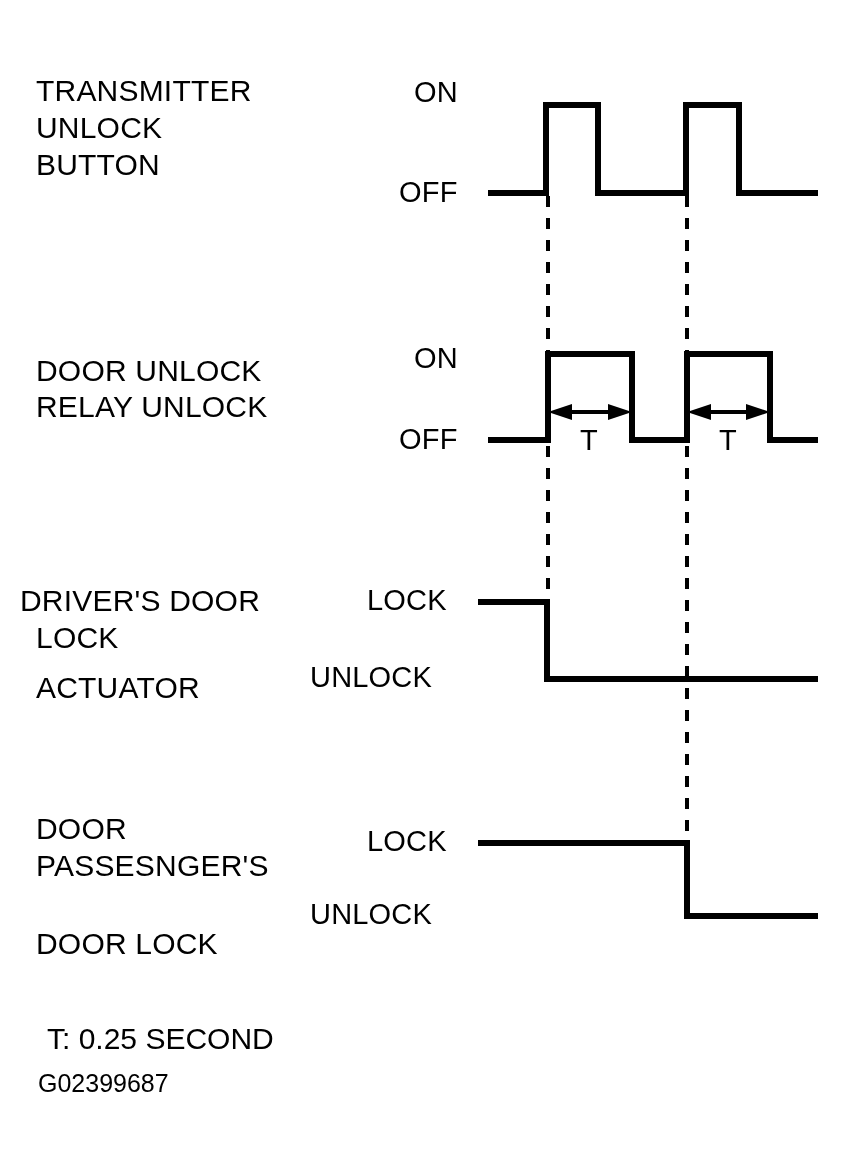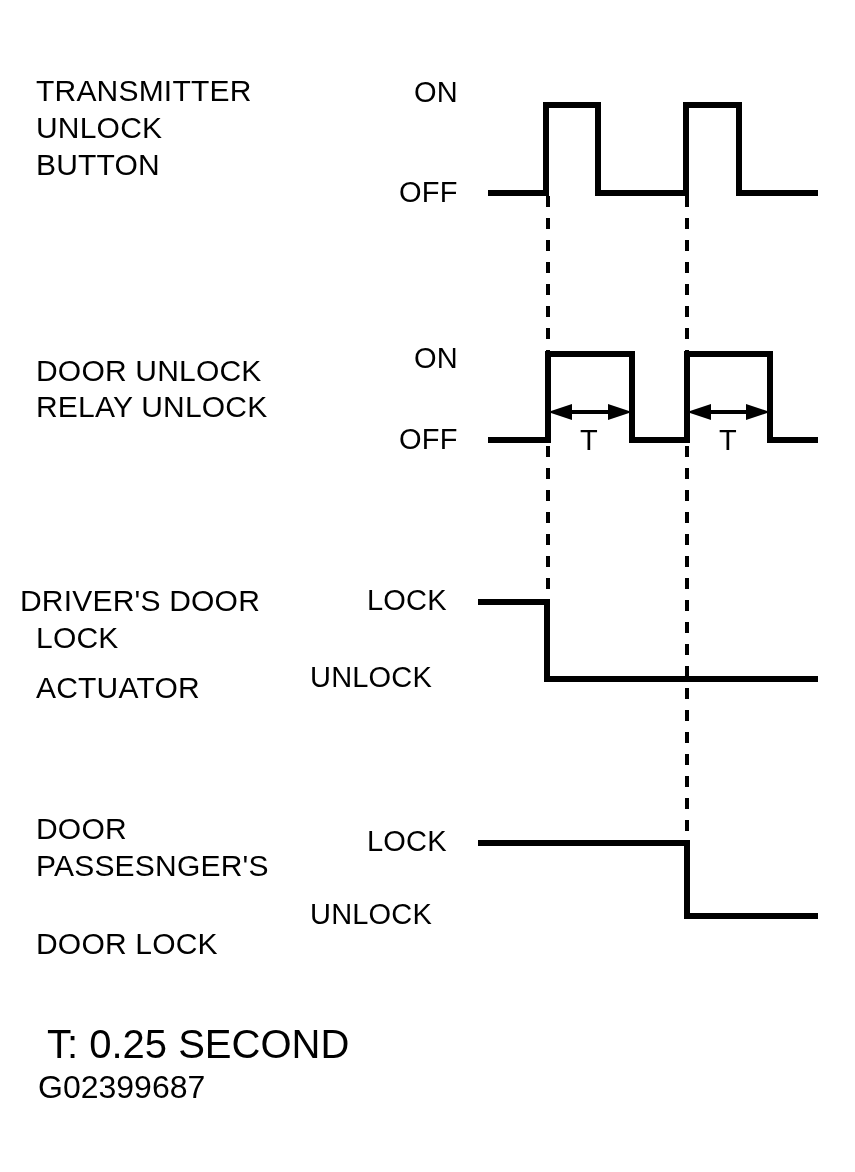--- a/index.html
+++ b/index.html
@@ -33,24 +33,24 @@
     letter-spacing: 0.2px;
   }
   .state-label {
     font-size: 29px;
     letter-spacing: 0.2px;
   }
   .t-label {
     font-size: 29px;
   }
   .footnote {
-    font-size: 40px;
+    font-size: 30px;
   }
   .figid {
-    font-size: 32px;
+    font-size: 25px;
   }
   svg.waves {
     position: absolute;
     left: 0;
     top: 0;
     width: 855px;
     height: 1172px;
   }
   .wline {
     fill: none;

